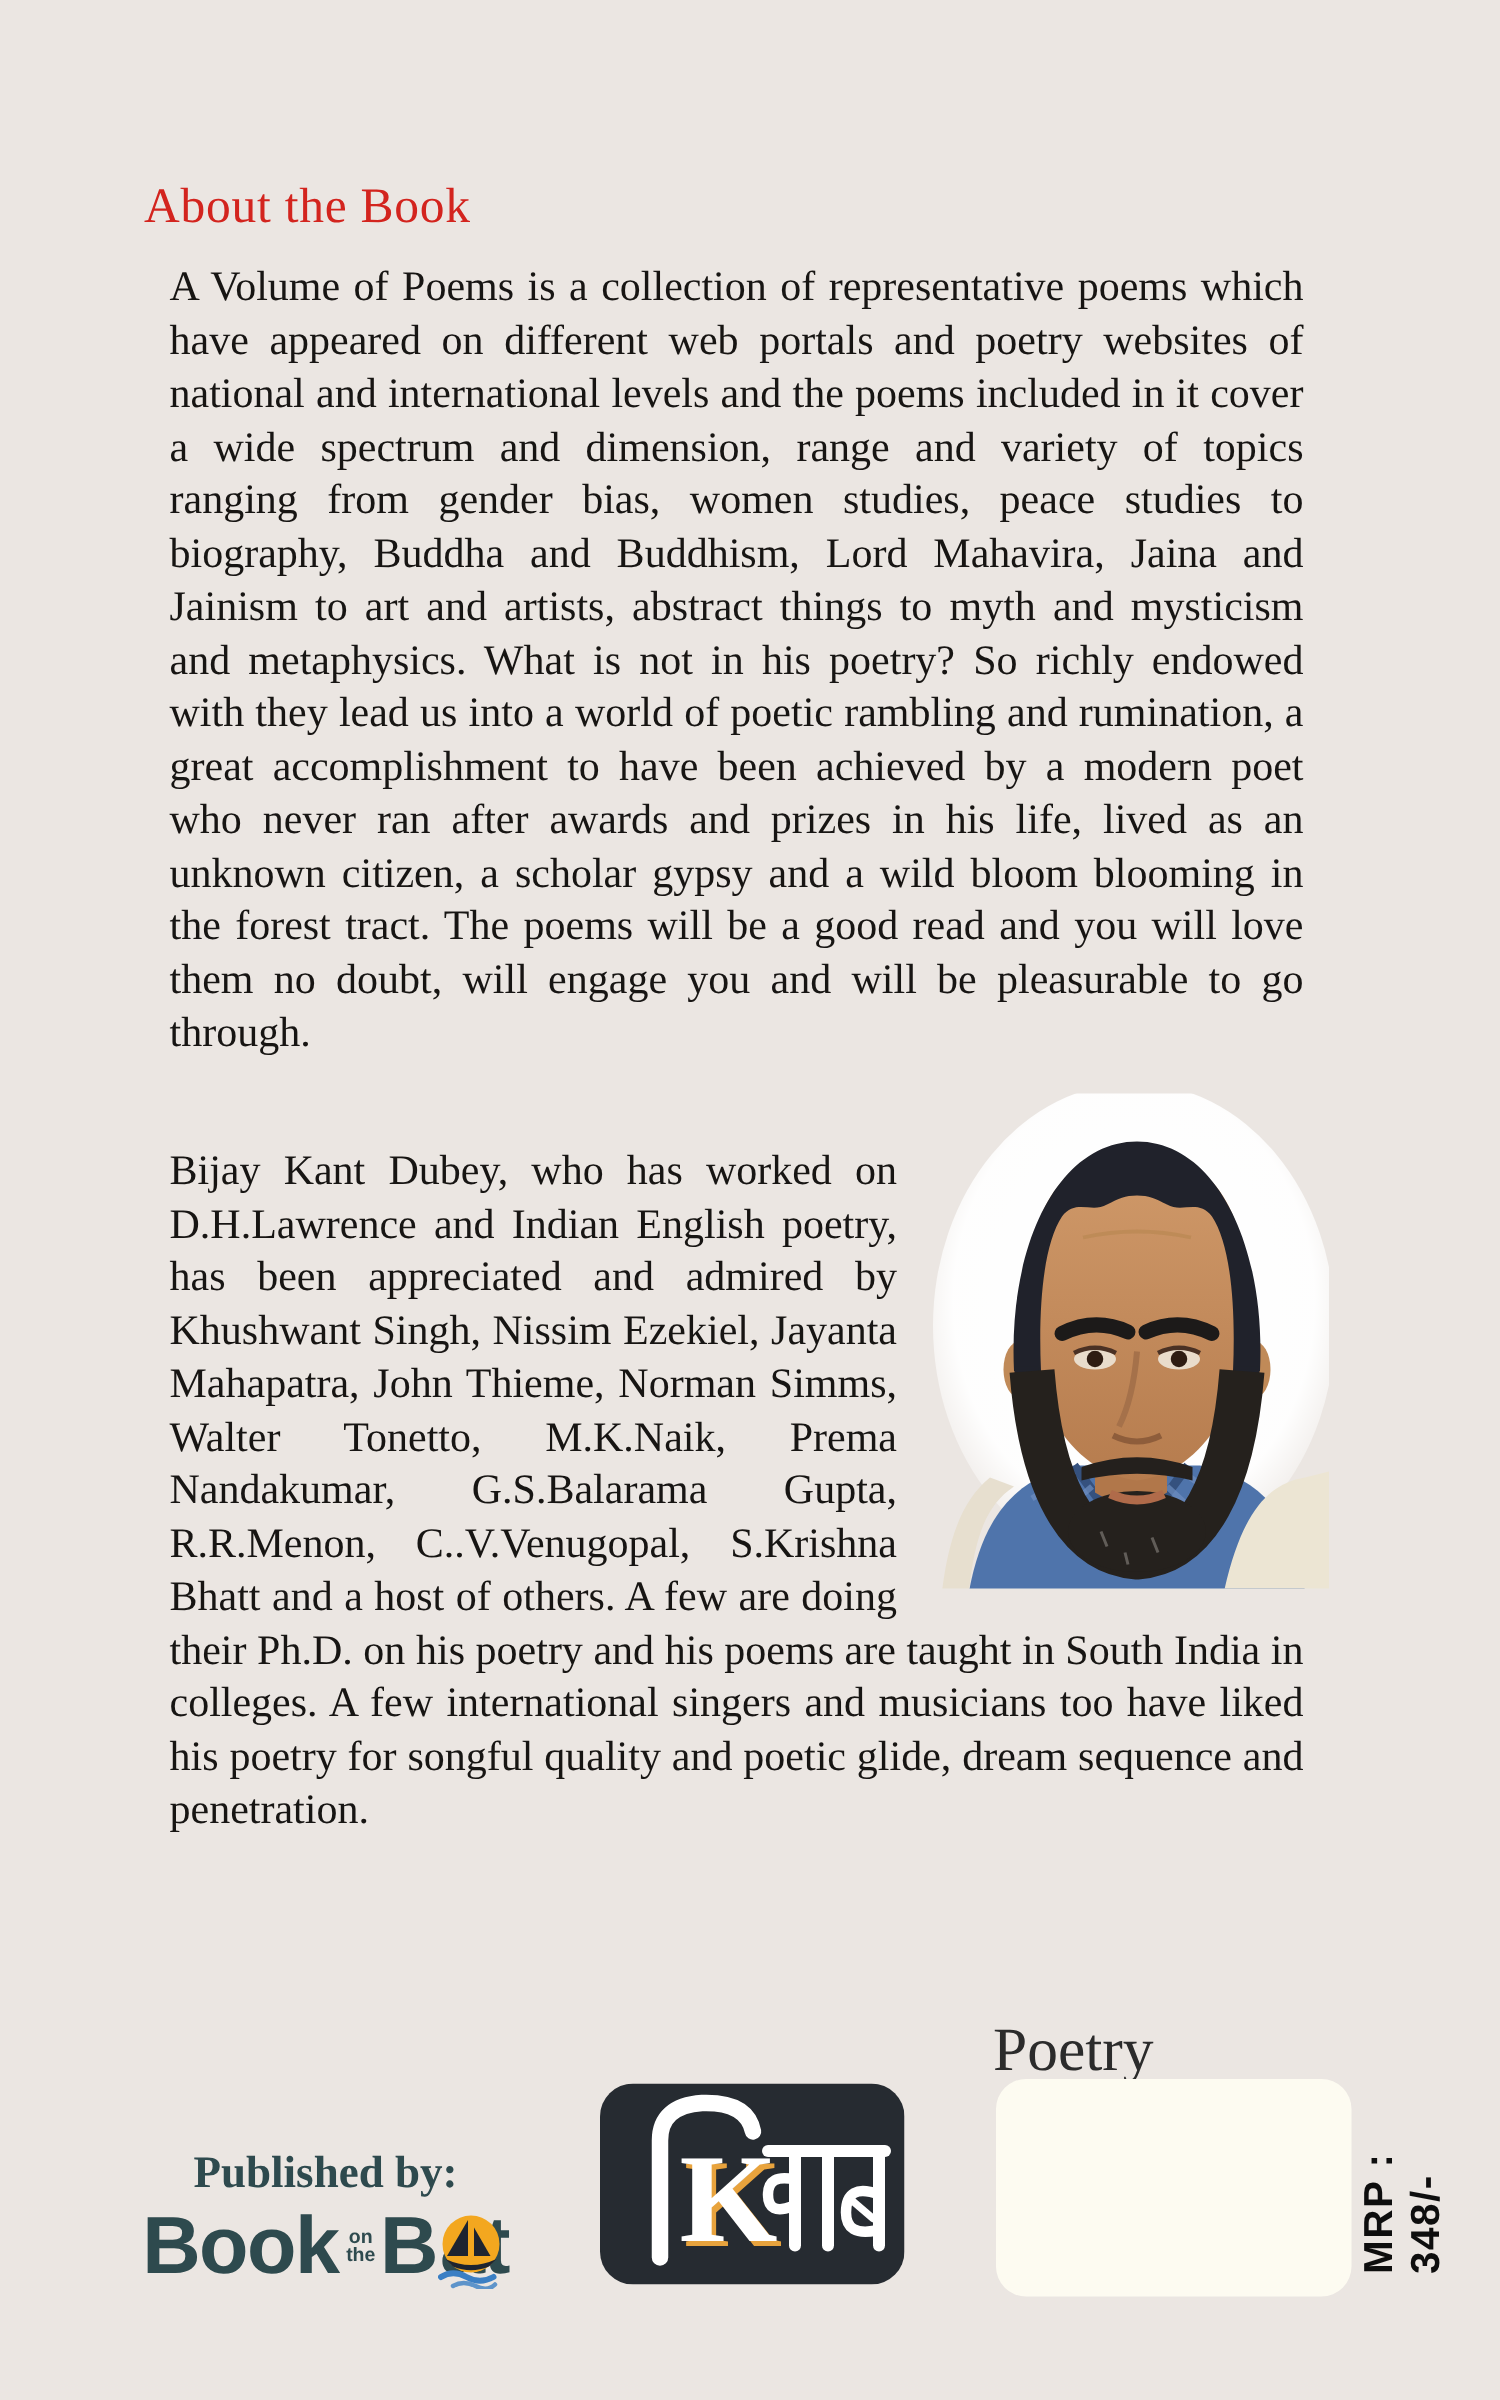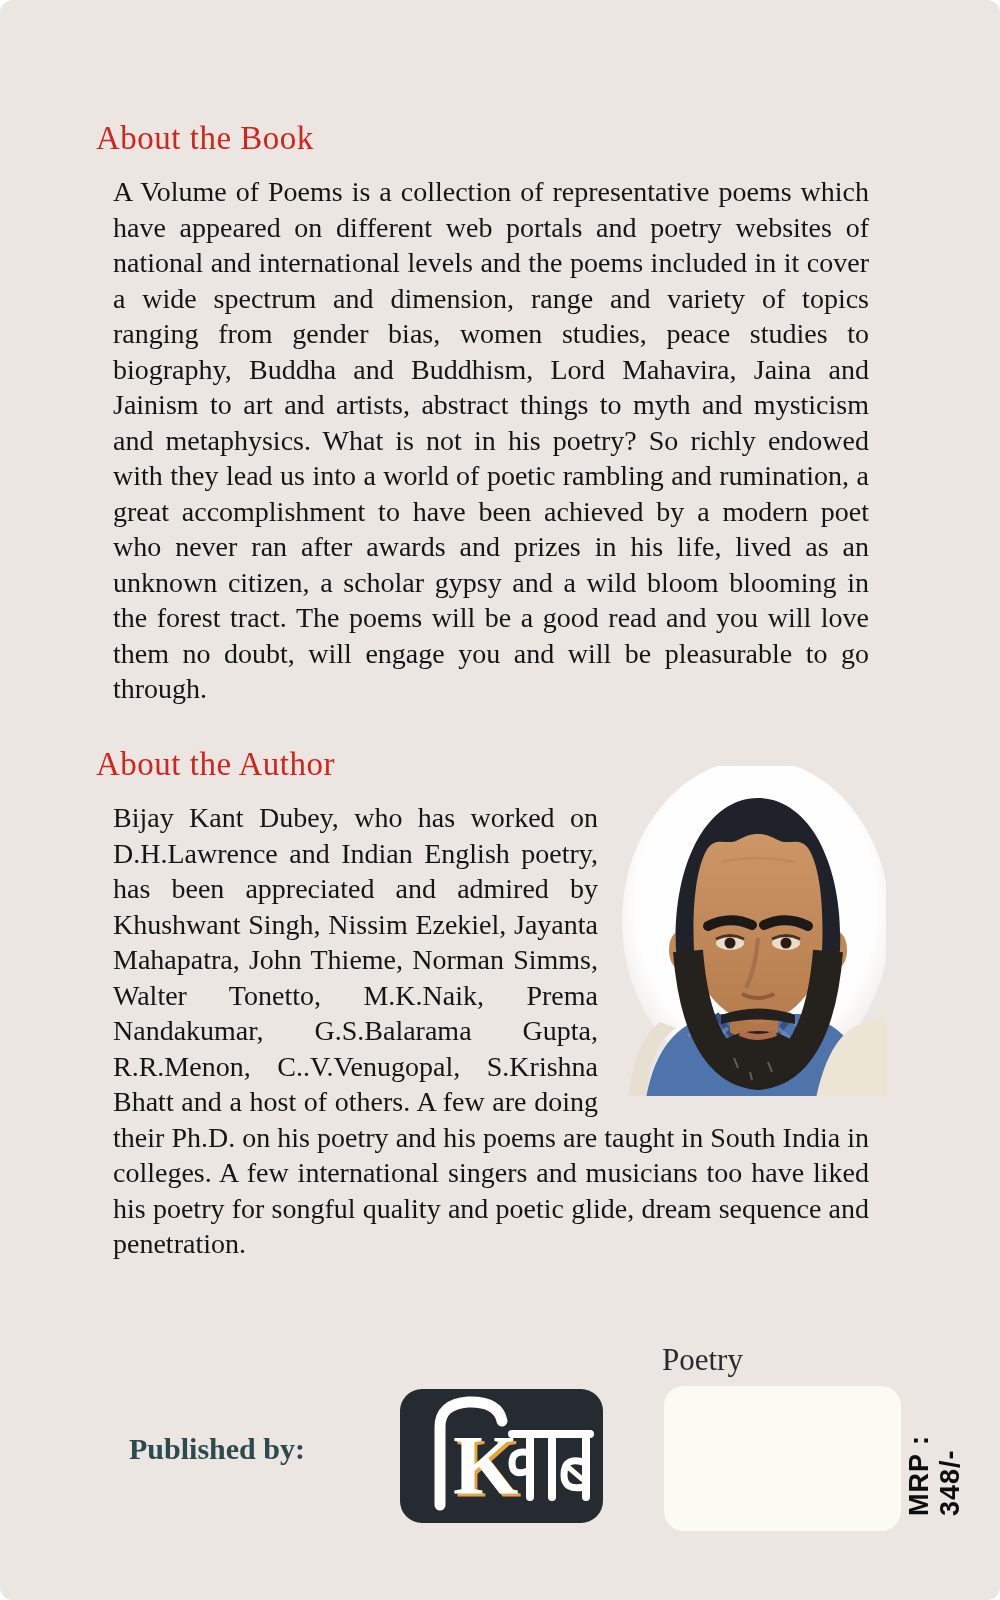--- a/index.html
+++ b/index.html
@@ -2,21 +2,20 @@
 <html><head>
 <meta charset="utf-8">
 <style>
   html,body { margin:0; padding:0; }
   .page {
     position:relative;
     width:1000px; height:1600px;
     background:#ebe6e2;
     font-family:"Liberation Serif", serif;
     overflow:hidden;
-    border-radius:13px;
   }
   .block { position:absolute; left:96px; width:790px; }
   .block-book { top:120px; }
   .block-author { top:746px; }
   h2.red-heading {
     margin:0 0 8px 0;
     font-size:33px; font-weight:normal;
     color:#d3241e;
     letter-spacing:0.5px;
   }
@@ -55,21 +54,21 @@
     margin:0 3px 0 5px; text-align:center;
   }
   .sun-wrap { position:relative; width:46px; height:54px; margin:0 1px; }
   .sun-wrap svg { position:absolute; left:0; top:6px; }
 
   .kitab-logo { position:absolute; left:400px; top:1389px; width:203px; height:134px; }
   .kitab-logo svg { display:block; width:100%; height:100%; }
 
   .genre-label {
     position:absolute; left:662px; top:1342px;
-    font-size:31px; color:#2b2b2b;
+    font-size:41px; color:#2b2b2b;
     font-family:"Liberation Serif", serif;
     text-align:center;
   }
   .barcode-box {
     position:absolute; left:664px; top:1386px;
     width:237px; height:145px;
     background:#fdfbf1; border-radius:20px;
   }
   .mrp-label {
     position:absolute; left:904px; top:1382px; height:134px;
@@ -84,21 +83,20 @@
 <body>
 
 <div class="page">
 
   <section class="block block-book">
     <h2 class="red-heading">About the Book</h2>
     <p class="body-text">A Volume of Poems is a collection of representative poems which have appeared on different web portals and poetry websites of national and international levels and the poems included in it cover a wide spectrum and dimension, range and variety of topics ranging from gender bias, women studies, peace studies to biography, Buddha and Buddhism, Lord Mahavira, Jaina and Jainism to art and artists, abstract things to myth and mysticism and metaphysics. What is not in his poetry? So richly endowed with they lead us into a world of poetic rambling and rumination, a great accomplishment to have been achieved by a modern poet who never ran after awards and prizes in his life, lived as an unknown citizen, a scholar gypsy and a wild bloom blooming in the forest tract. The poems will be a good read and you will love them no doubt, will engage you and will be pleasurable to go through.</p>
   </section>
 
   <section class="block block-author">
-    <h2 class="red-heading">About the Author</h2>
     <div>
       <div class="photo-float">
         <svg viewBox="0 0 268 330" xmlns="http://www.w3.org/2000/svg">
           <defs>
             <radialGradient id="glow" cx="50%" cy="45%" r="60%">
               <stop offset="0%" stop-color="#ffffff" stop-opacity="1"></stop>
               <stop offset="75%" stop-color="#ffffff" stop-opacity="0.95"></stop>
               <stop offset="100%" stop-color="#ffffff" stop-opacity="0"></stop>
             </radialGradient>
             <linearGradient id="skin" x1="0" y1="0" x2="0" y2="1">
@@ -145,20 +143,39 @@
           <path d="M122,267 Q140,275 158,267" stroke="#b06b4a" stroke-width="6" fill="none"></path>
           <path d="M116,292 L120,302 M150,296 L154,306 M132,306 L134,314" stroke="#8a8580" stroke-width="2" opacity="0.6"></path>
         </svg>
       </div>
       <p class="body-text">Bijay Kant Dubey, who has worked on D.H.Lawrence and Indian English poetry, has been appreciated and admired by Khushwant Singh, Nissim Ezekiel, Jayanta Mahapatra, John Thieme, Norman Simms, Walter Tonetto, M.K.Naik, Prema Nandakumar, G.S.Balarama Gupta, R.R.Menon, C..V.Venugopal, S.Krishna Bhatt and a host of others. A few are doing their Ph.D. on his poetry and his poems are taught in South India in colleges. A few international singers and musicians too have liked his poetry for songful quality and poetic glide, dream sequence and penetration.</p>
     </div>
   </section>
 
   <div class="publisher-block">
     <div class="published-by">Published by:</div>
+    <div class="boat-logo">
+      <span>Book</span>
+      <span class="onthe">
+        <span>on</span>
+        <span>the</span>
+      </span>
+      <span>B</span>
+      <span class="sun-wrap">
+        <svg viewBox="0 0 46 50" width="46" height="50" xmlns="http://www.w3.org/2000/svg">
+          <circle cx="22" cy="20" r="19" fill="#f3a71f"></circle>
+          <path d="M20,4 L20,28 L6,28 Z" fill="#1e2430"></path>
+          <path d="M24,9 L24,28 L35,28 Z" fill="#1e2430"></path>
+          <path d="M5,30 Q22,38 39,30 L34,35 Q22,40 10,35 Z" fill="#1e2430"></path>
+          <path d="M2,42 Q10,37 19,42 T37,42" stroke="#3b7fc4" stroke-width="4" fill="none" stroke-linecap="round"></path>
+          <path d="M10,48 Q17,44 25,48 T38,47" stroke="#3b7fc4" stroke-width="3" fill="none" stroke-linecap="round" opacity="0.8"></path>
+        </svg>
+      </span>
+      <span>at</span>
+    </div>
   </div>
 
   <div class="kitab-logo">
     <svg viewBox="0 0 203 134" xmlns="http://www.w3.org/2000/svg">
       <rect x="0" y="0" width="203" height="134" rx="22" fill="#262b31"></rect>
 
       <path d="M40,116 L40,38 Q40,15 68,13 Q98,12 102,32" stroke="#ffffff" stroke-width="11" fill="none" stroke-linecap="round"></path>
 
       <text x="56" y="108" font-family="Liberation Serif, serif" font-weight="bold" font-size="84" fill="#e8a33d">K</text>
       <text x="53" y="105" font-family="Liberation Serif, serif" font-weight="bold" font-size="84" fill="#ffffff">K</text>

